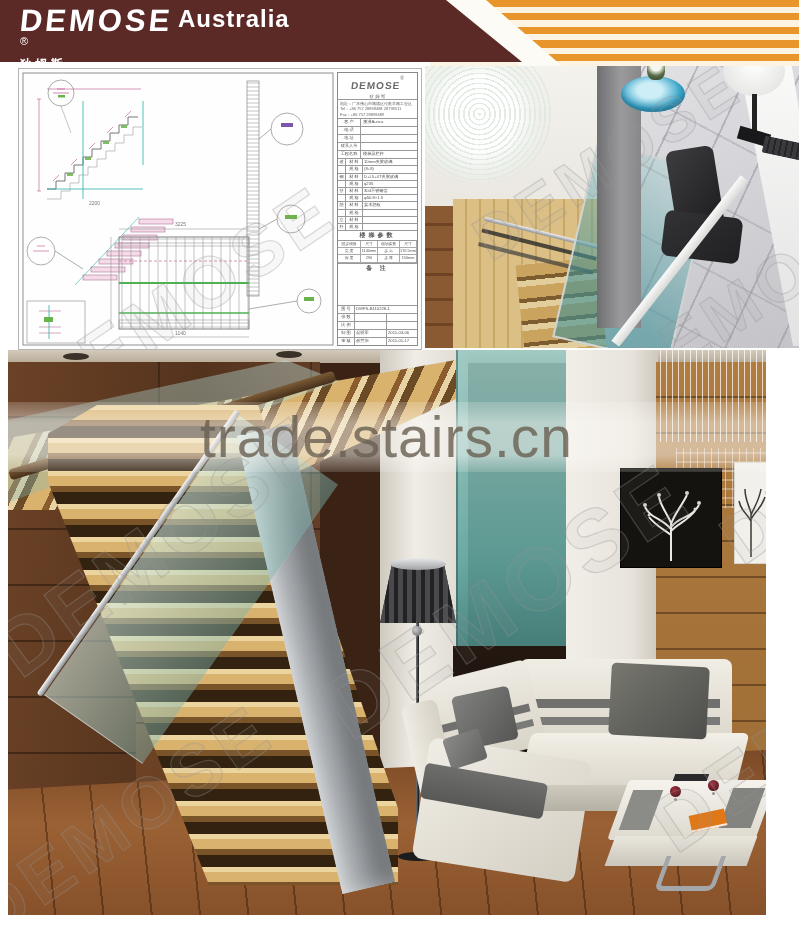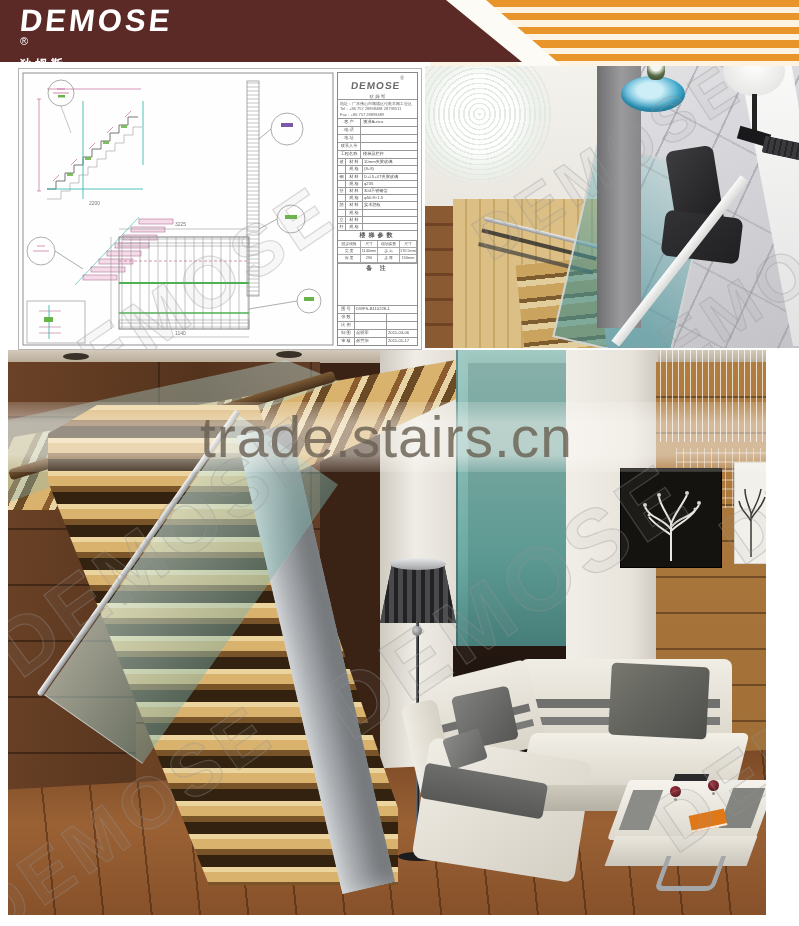--- a/index.html
+++ b/index.html
@@ -68,20 +68,21 @@
 
   <header class="hdr">
     <div class="hdr-stripes"></div>
     <div class="hdr-gap"></div>
     <div class="hdr-maroon"></div>
     <div class="logo-wrap">
       <span class="logo-text">DEMOSE</span><sup class="logo-r">®</sup>
       <div class="logo-cn">狄 姆 斯</div>
     </div>
     <div class="hdr-title">
+      <div>Australia</div>
     </div>
   </header>
 
   <section class="cad">
     <svg width="318" height="280" viewBox="0 0 318 280" class="abs" style="left:0;top:0">
       <defs>
         <pattern id="hH" width="4" height="4" patternUnits="userSpaceOnUse">
           <path d="M0 2 H4" stroke="#9d9d9d" stroke-width="0.6"></path>
         </pattern>
         <pattern id="vV" width="9" height="9" patternUnits="userSpaceOnUse">

